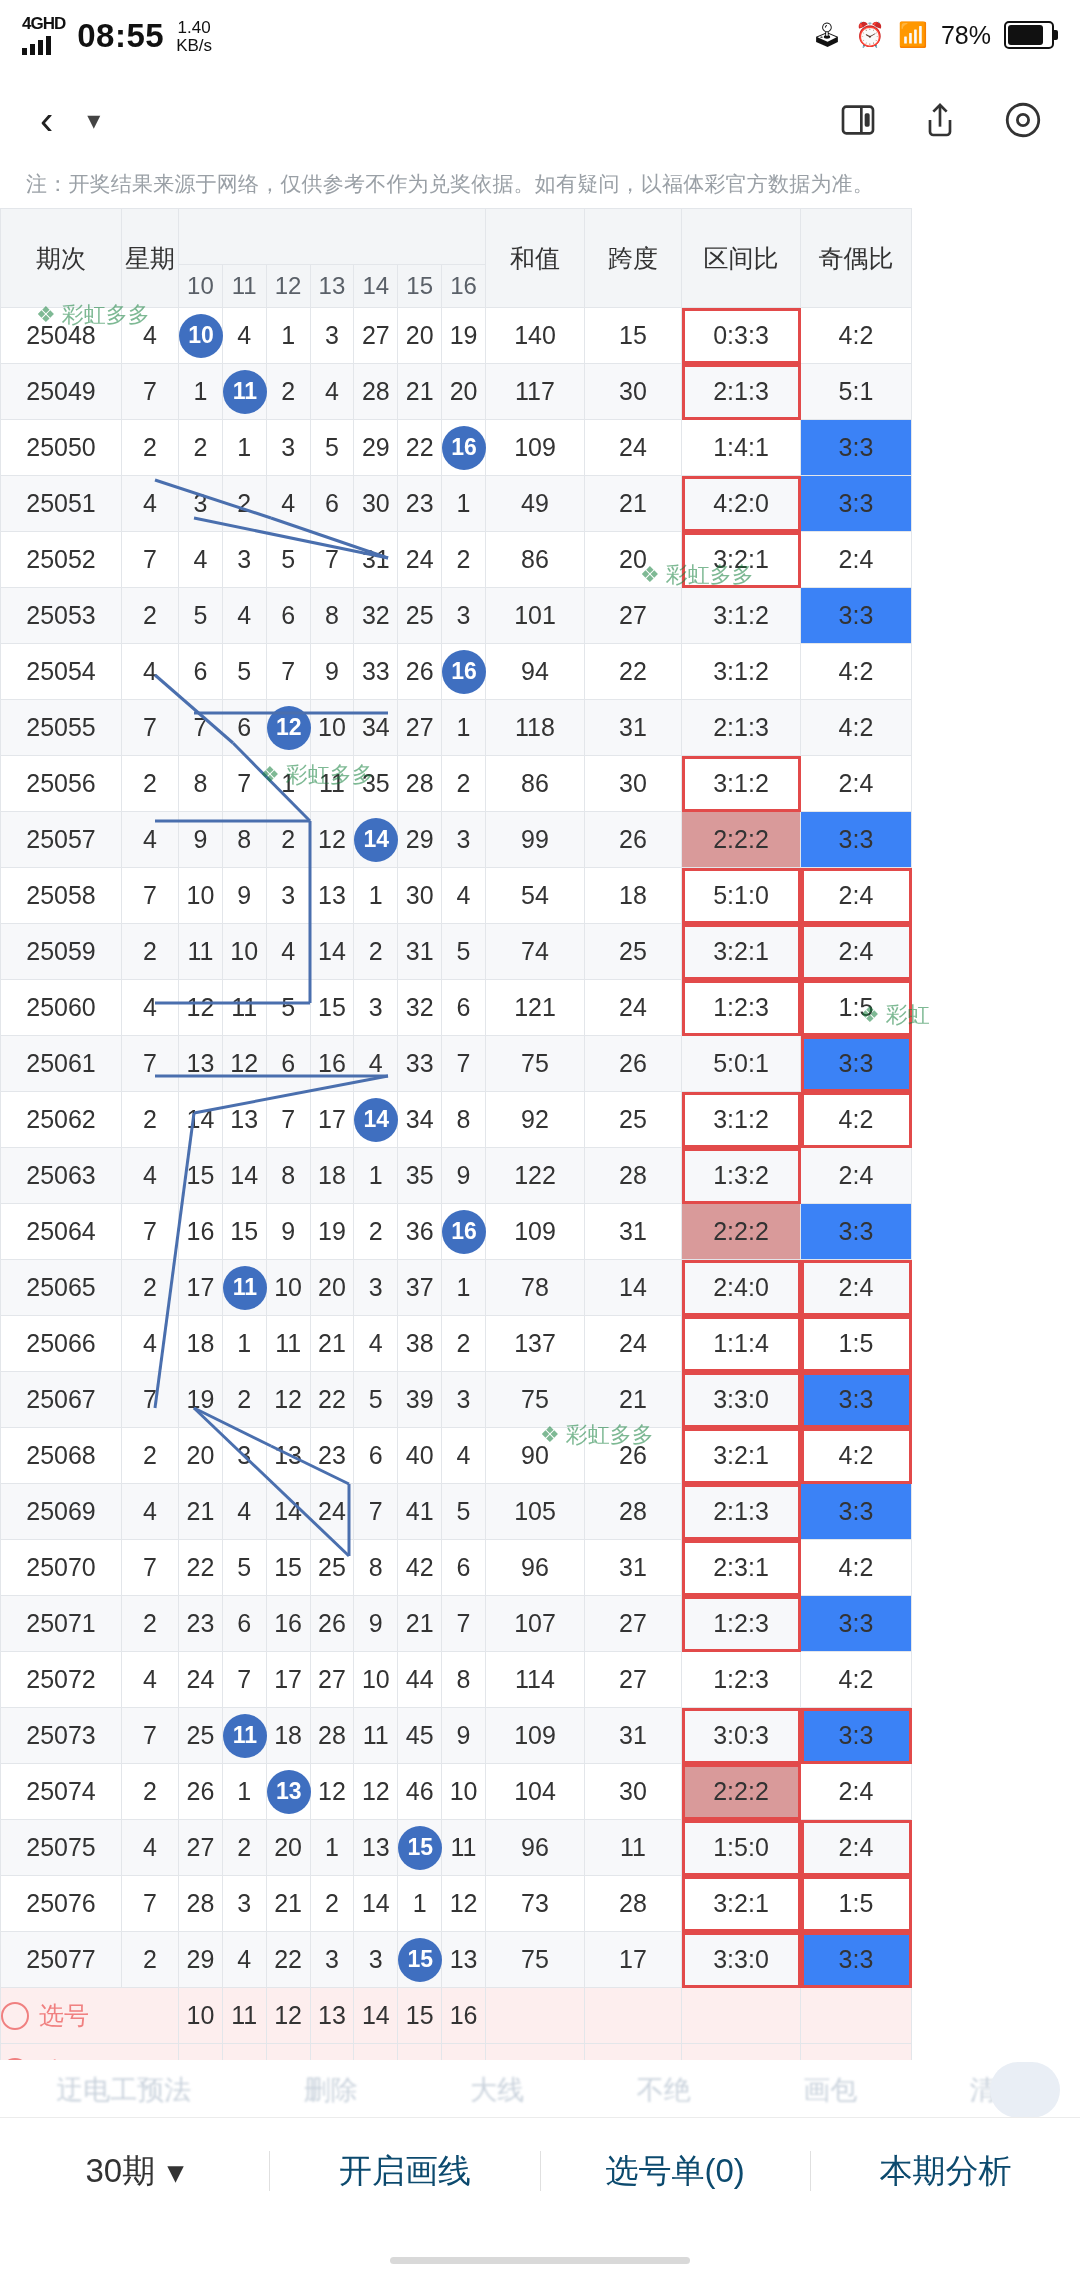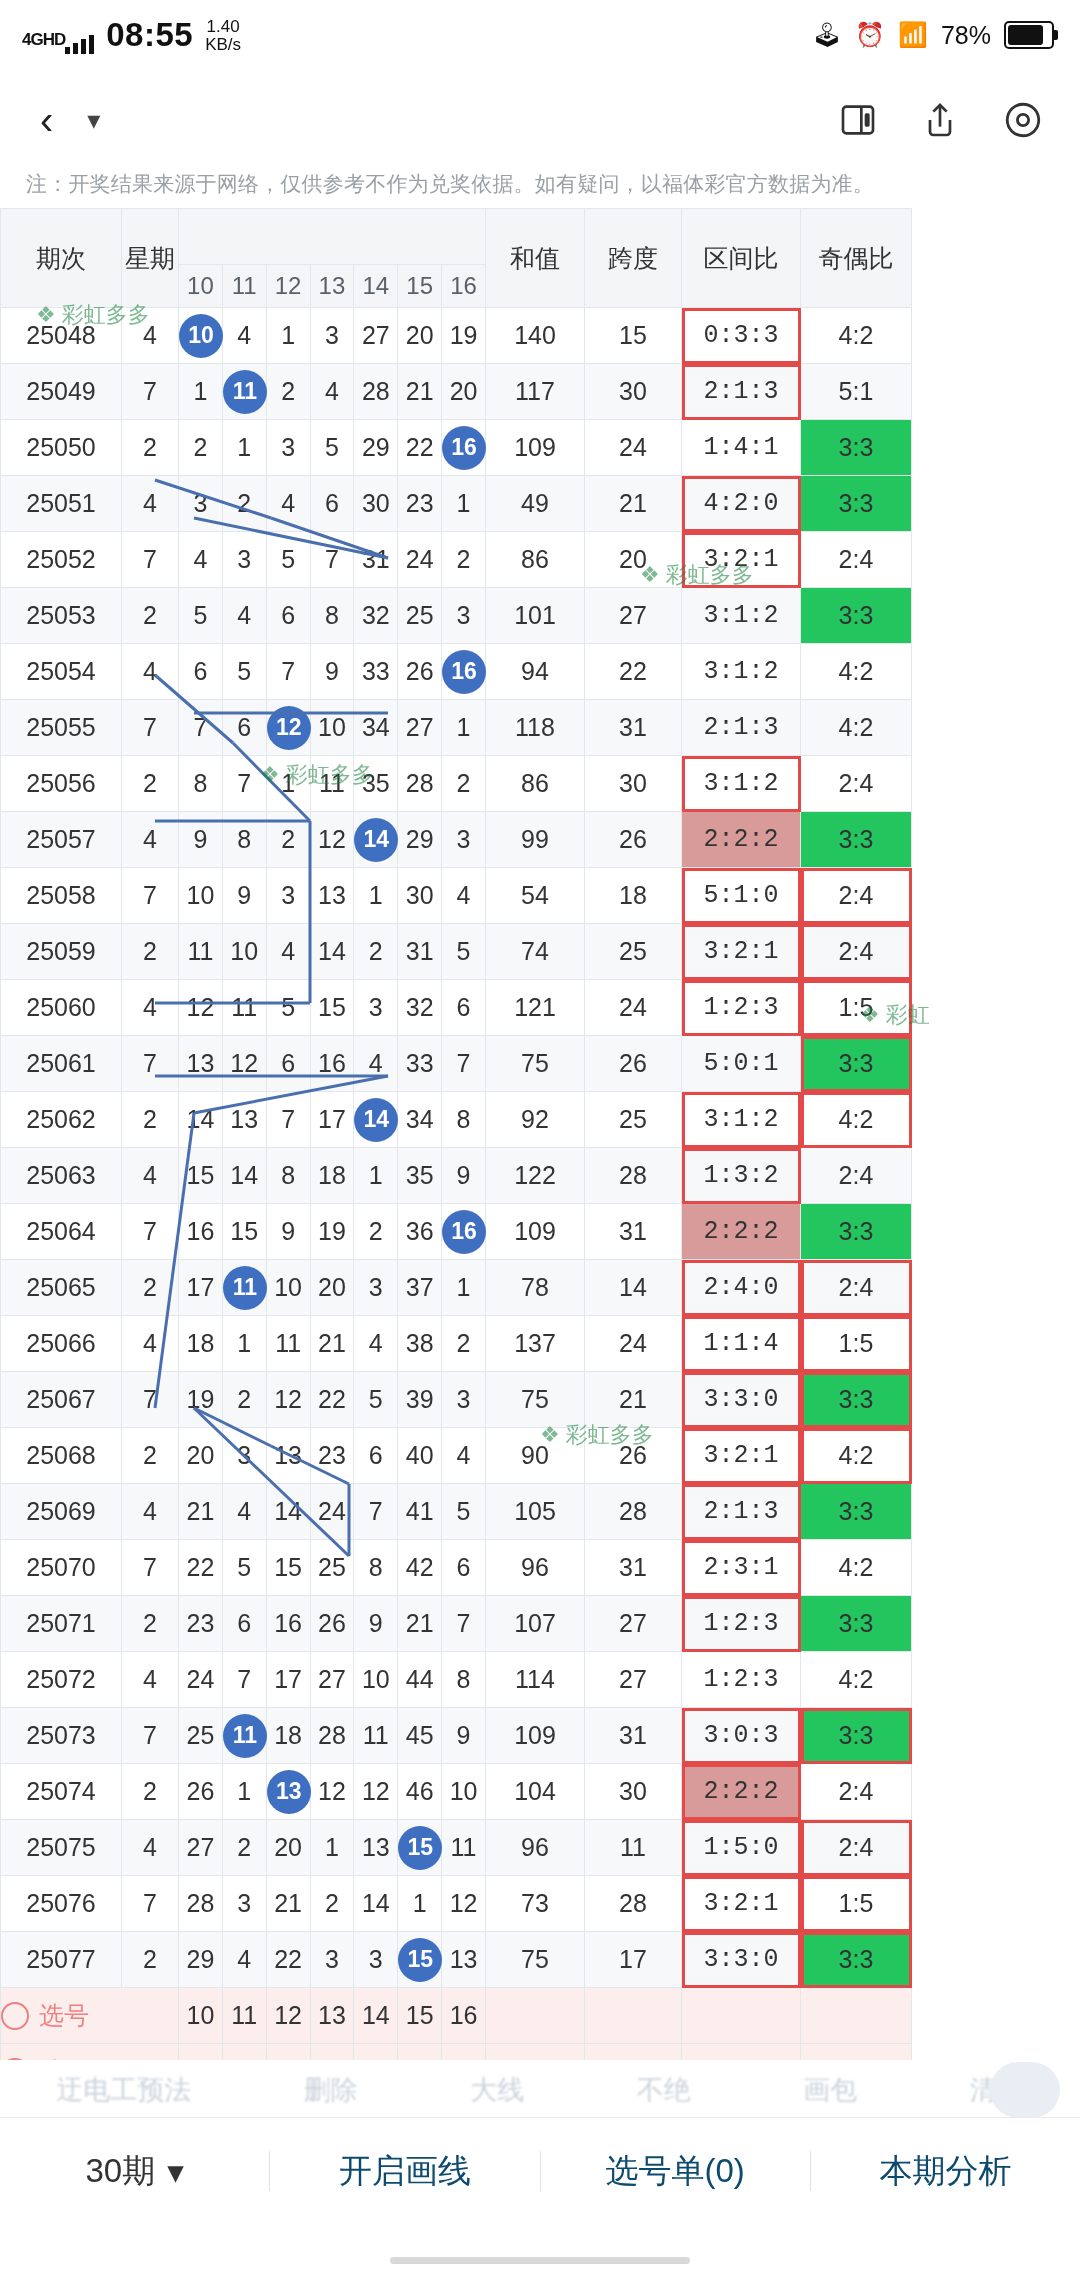--- a/index.html
+++ b/index.html
@@ -10,21 +10,21 @@
     -webkit-font-smoothing:antialiased;
     overflow:hidden;
     position:relative;
   }
   
   .statusbar{
     height:70px;display:flex;align-items:center;justify-content:space-between;
     padding:0 26px 0 22px;box-sizing:border-box;color:#111;font-size:26px;
   }
   .sb-left{display:flex;align-items:flex-end;gap:8px;}
-  .net{display:flex;flex-direction:row;align-items:flex-start;line-height:1;}
+  .net{display:flex;flex-direction:column;align-items:flex-start;line-height:1;}
   .net-label{font-size:17px;font-weight:bold;letter-spacing:-1px;}
   .bars{display:flex;align-items:flex-end;gap:3px;height:20px;margin-top:3px;}
   .bars i{display:block;width:5px;background:#111;}
   .bars i:nth-child(1){height:7px}
   .bars i:nth-child(2){height:11px}
   .bars i:nth-child(3){height:15px}
   .bars i:nth-child(4){height:19px}
   .clock{font-size:33px;font-weight:600;letter-spacing:0.5px;margin-left:4px;}
   .speed{display:flex;flex-direction:column;align-items:center;line-height:1.05;font-size:17px;margin-left:4px;}
   .sb-right{display:flex;align-items:center;gap:13px;font-size:25px;}
@@ -51,32 +51,32 @@
   table.grid td,table.grid th{
     border:1px solid #e3e6ea;font-size:25px;color:#333;text-align:center;
     padding:0;height:55px;font-weight:normal;
   }
   thead th{background:#f3f5f7;color:#5a6068;font-size:24px;height:82px;}
   .col-issue{width:120px;}
   .col-week{width:56px;}
   .col-n{width:52px;}
   .col-sum{width:98px;}
   .col-span{width:96px;}
-  .col-ratio{width:118px;font-family:Liberation Mono, monospace;}
+  .col-ratio{width:118px;}
   .col-oe{width:110px;}
   thead .subhead td{height:42px;background:#f3f5f7;color:#5a6068;font-size:24px;}
   .rowalt{background:#f7f8fa;}
   .issue{color:#444;font-size:25px;}
   .ball{
     display:inline-flex;align-items:center;justify-content:center;
     width:44px;height:44px;border-radius:50%;background:#3f6fc0;color:#fff;
     font-size:23px;font-weight:600;
   }
   .dim{color:#c8ccd2;}
-  .hl-blue{background:#22c55e;color:#fff;font-weight:600;}
+  .hl-blue{background:#3b82f6;color:#fff;font-weight:600;}
   .hl-pink{background:#d99a9a;color:#5a2020;}
   .boxred{outline:3px solid #e24a4a;outline-offset:-3px;}
   
   .selrow td{height:52px;color:#f08080;font-size:24px;background:#fdeeee;}
   .selrow .selbtn{display:flex;align-items:center;gap:10px;justify-content:flex-start;color:#f08080;}
   .circ{width:24px;height:24px;border:2px solid #f08080;border-radius:50%;display:inline-block;}
   
   .lines{position:absolute;left:0;top:0;pointer-events:none;}
   
   .ghostbar{

